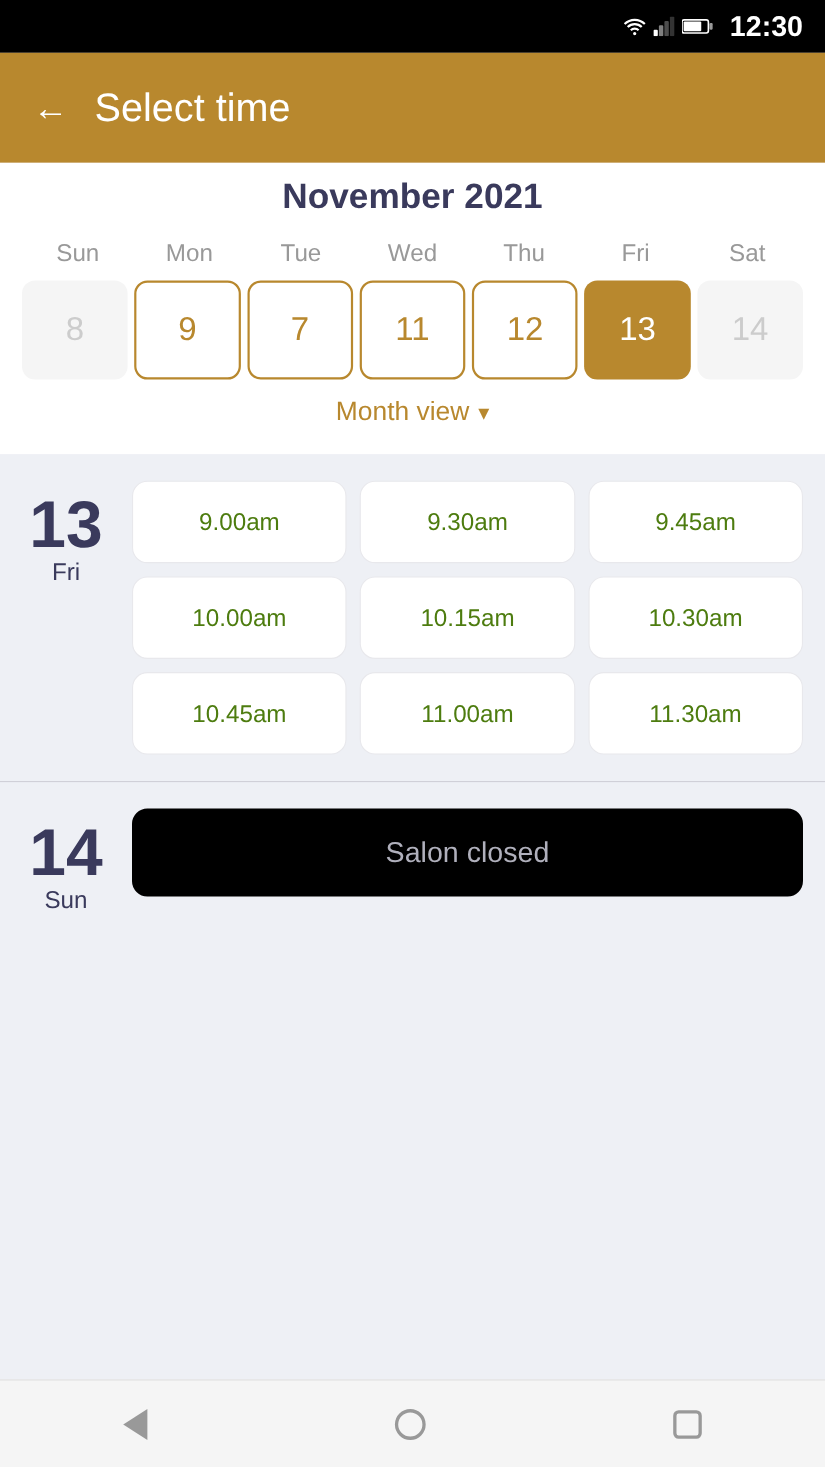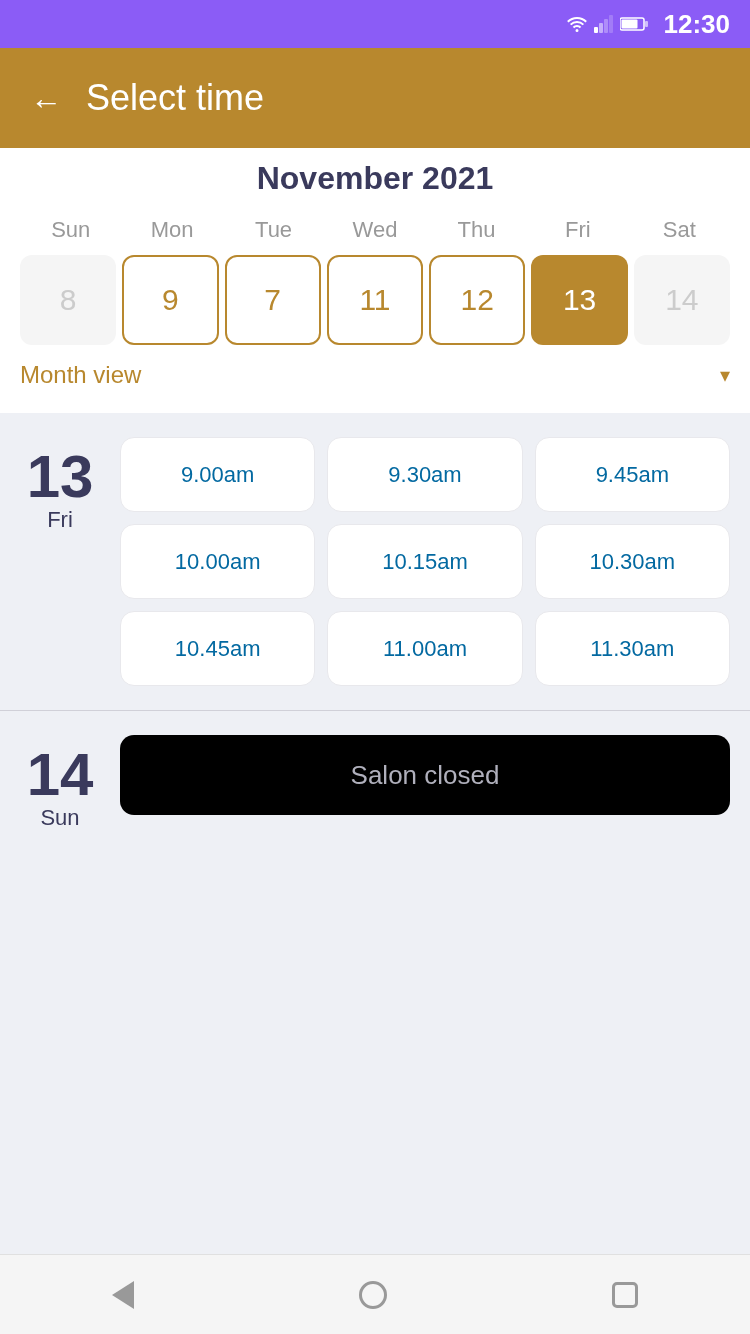--- a/index.html
+++ b/index.html
@@ -8,21 +8,21 @@
       width: 750px;
       min-height: 1334px;
       font-family: -apple-system, BlinkMacSystemFont, 'Segoe UI', sans-serif;
       background: #f0f0f5;
       display: flex;
       flex-direction: column;
     }
 
     
     .status-bar {
-      background: #8b5cf6;
+      background: #000000;
       height: 48px;
       display: flex;
       align-items: center;
       justify-content: flex-end;
       padding: 0 20px;
       gap: 8px;
     }
     .status-icons {
       display: flex;
       align-items: center;
@@ -112,21 +112,21 @@
     }
     .day-cell.future-inactive {
       background: #f5f5f5;
       color: #ccc;
     }
 
     
     .month-view-row {
       display: flex;
       align-items: center;
-      justify-content: space-between;
+      justify-content: center;
       padding: 16px 0 8px;
       gap: 8px;
     }
     .month-view-label {
       color: #b8882e;
       font-size: 24px;
     }
     .chevron-down {
       color: #b8882e;
       font-size: 20px;
@@ -179,21 +179,21 @@
     }
 
     .time-slot {
       background: white;
       border-radius: 14px;
       height: 75px;
       display: flex;
       align-items: center;
       justify-content: center;
       font-size: 22px;
-      color: #0369a1;
+      color: #4d7c0f;
       cursor: pointer;
       border: 1.5px solid #e8e8ec;
     }
 
     .closed-slot {
       background: #000000;
       border-radius: 14px;
       flex: 1;
       height: 80px;
       display: flex;

